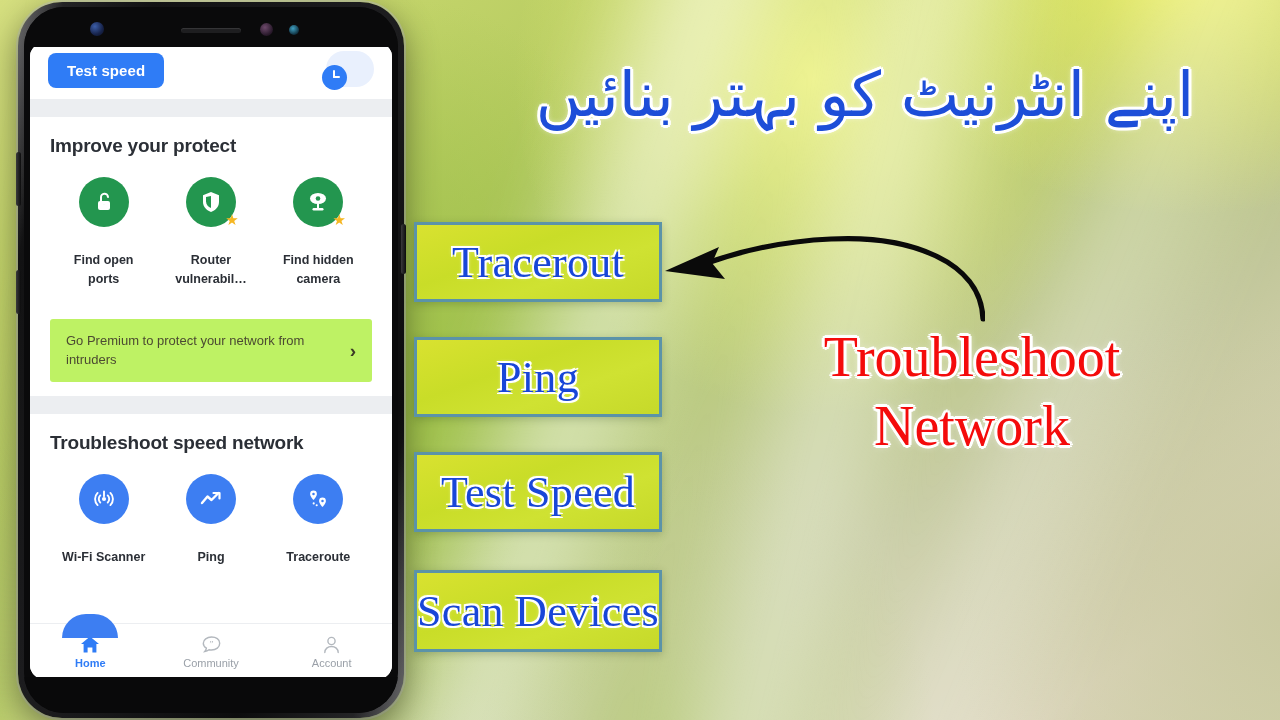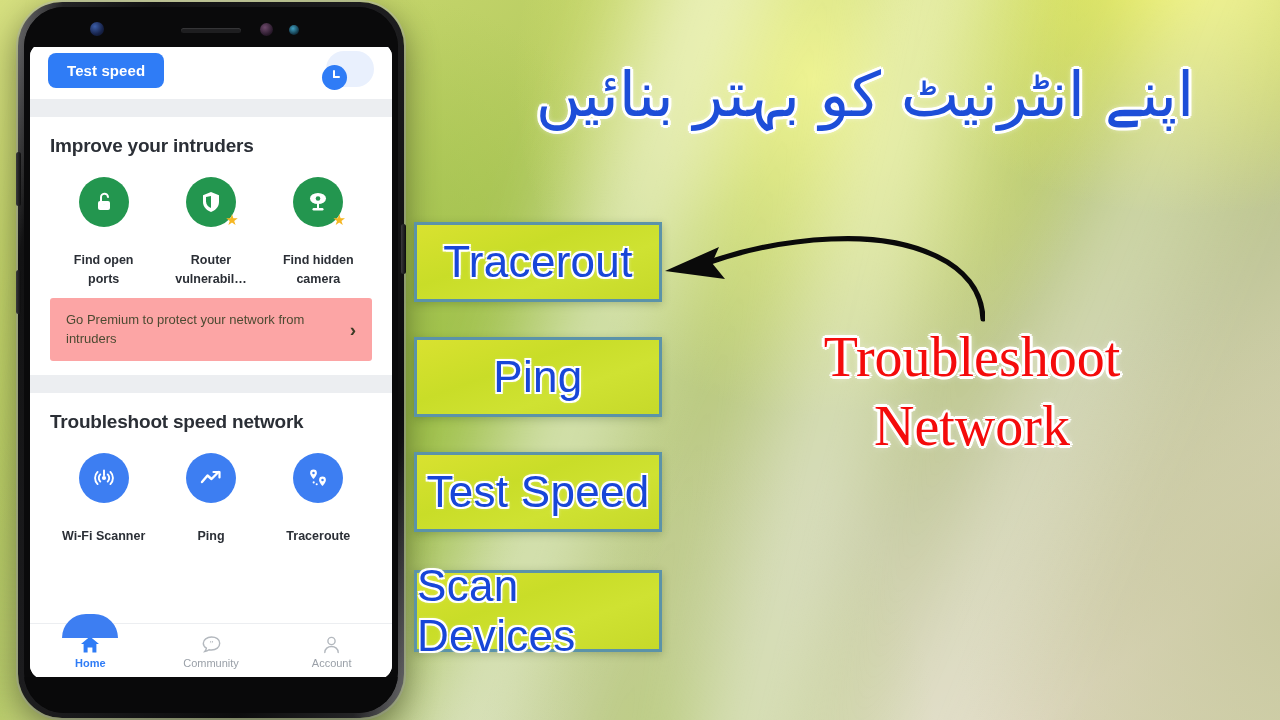--- a/index.html
+++ b/index.html
@@ -113,21 +113,21 @@
   .bub.green{ background:#23964f; }
   .bub.blue{ background:#3d7ef2; }
   .star{ position:absolute; right:-5px; bottom:-2px; width:18px; height:18px; line-height:18px;
          font-size:15px; color:#f6b723; text-align:center; }
   .star:before{ content:""; position:absolute; left:-1px; top:-1px; width:20px; height:20px;
          border-radius:50%; background:#fff; z-index:-1; }
   .tileLabel{ margin-top:24px; font-size:12.5px; font-weight:bold; color:#2b2f36;
               text-align:center; line-height:1.55; max-width:86px; }
 
   .premium{
-    margin:8px 0 0; background:#fca5a5; border-radius:3px;
+    margin:29px 0 0; background:#bef264; border-radius:3px;
     padding:13px 16px; display:flex; align-items:center; gap:8px; position:relative;
   }
   .premium .ptext{ font-size:13px; color:#4c4a32; line-height:1.45; flex:1; }
   .premium .chev{ font-size:19px; color:#3d3b26; font-weight:bold; }
 
   .bottomNav{
     position:absolute; left:0; right:0; bottom:0; height:56px; background:#fff;
     display:flex; border-top:1px solid #eceef1;
   }
   .navItem{ flex:1; display:flex; flex-direction:column; align-items:center; justify-content:center; position:relative; gap:3px; }
@@ -147,21 +147,21 @@
       -2px -2px 0 #fff, 2px -2px 0 #fff, -2px 2px 0 #fff, 2px 2px 0 #fff,
       -3px 0 0 #fff, 3px 0 0 #fff, 0 -3px 0 #fff, 0 3px 0 #fff,
       0 0 7px rgba(255,255,255,.95);
   }
 
   .ybtn{
     position:absolute; left:414px; width:248px;
     border:3px solid #5b93a8;
     background:linear-gradient(160deg,#d9e230 0%,#c9dd28 38%,#cfe232 65%,#c6d92a 100%);
     display:flex; align-items:center; justify-content:center;
-    font-family:Liberation Sans, sans-serif;
+    font-family:Liberation Serif, serif;
     color:#1846d8; font-size:44px; letter-spacing:.3px;
     text-shadow:-1.6px -1.6px 0 #fff, 1.6px -1.6px 0 #fff, -1.6px 1.6px 0 #fff, 1.6px 1.6px 0 #fff,
                 0 0 4px rgba(255,255,255,.85);
     box-shadow:0 2px 8px rgba(40,60,20,.25);
   }
   .ybtn.b1{ top:222px; height:80px; }
   .ybtn.b2{ top:337px; height:80px; }
   .ybtn.b3{ top:452px; height:80px; }
   .ybtn.b4{ top:570px; height:82px; }
 
@@ -205,21 +205,21 @@
       <div class="appTop">
         <button class="testSpeedBtn">Test speed</button>
         <div class="histPill">
           <div class="histIcon"></div>
         </div>
       </div>
 
       <div class="divStrip"></div>
 
       <div class="card">
-        <div class="cardTitle">Improve your intruders</div>
+        <div class="cardTitle">Improve your protect</div>
 
         <div class="tiles">
 
           <div class="tile">
             <div class="bub green">
               <svg width="24" height="24" viewBox="0 0 24 24" fill="none" stroke="#fff" stroke-width="2">
                 <rect x="6" y="11" width="12" height="9" rx="2" fill="#fff" stroke="none"></rect>
                 <path d="M9 11V7.5A3.5 3.5 0 0 1 16 7" stroke="#fff" fill="none" stroke-linecap="round"></path>
                 <circle cx="12" cy="15.2" r="1.6" fill="#23964f"></circle>
                 <rect x="11.2" y="15.2" width="1.6" height="3" fill="#23964f"></rect>

